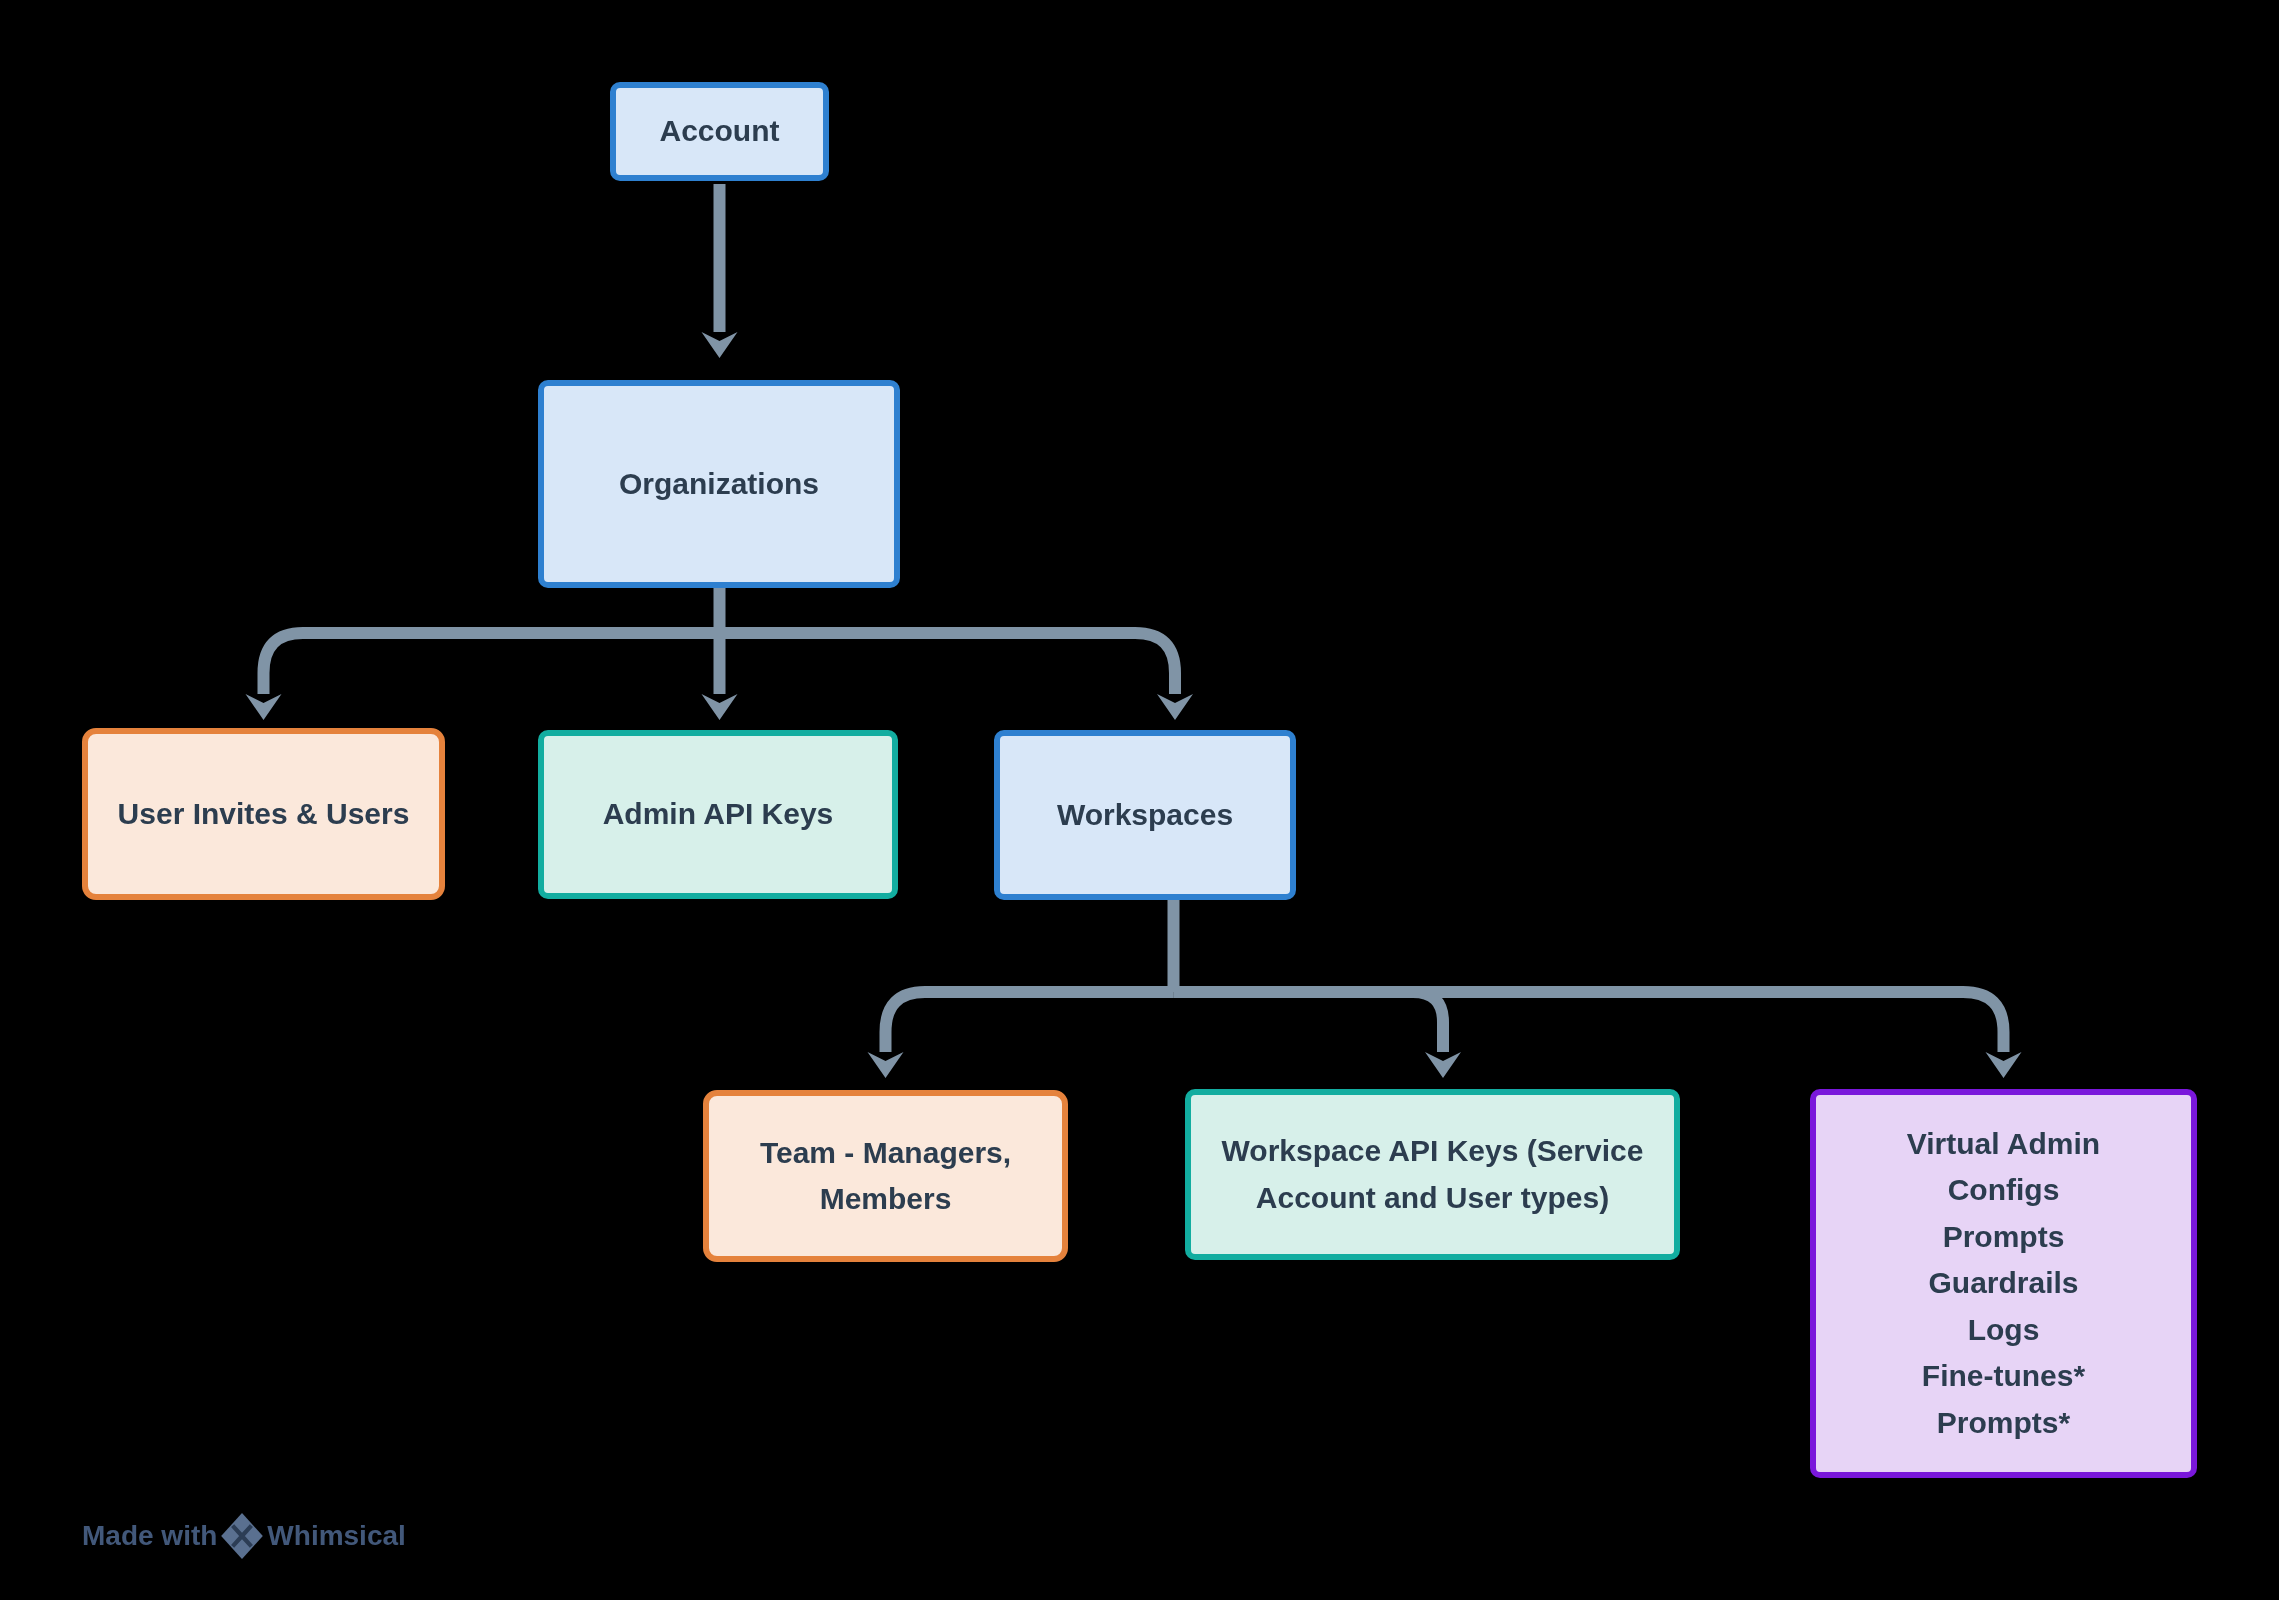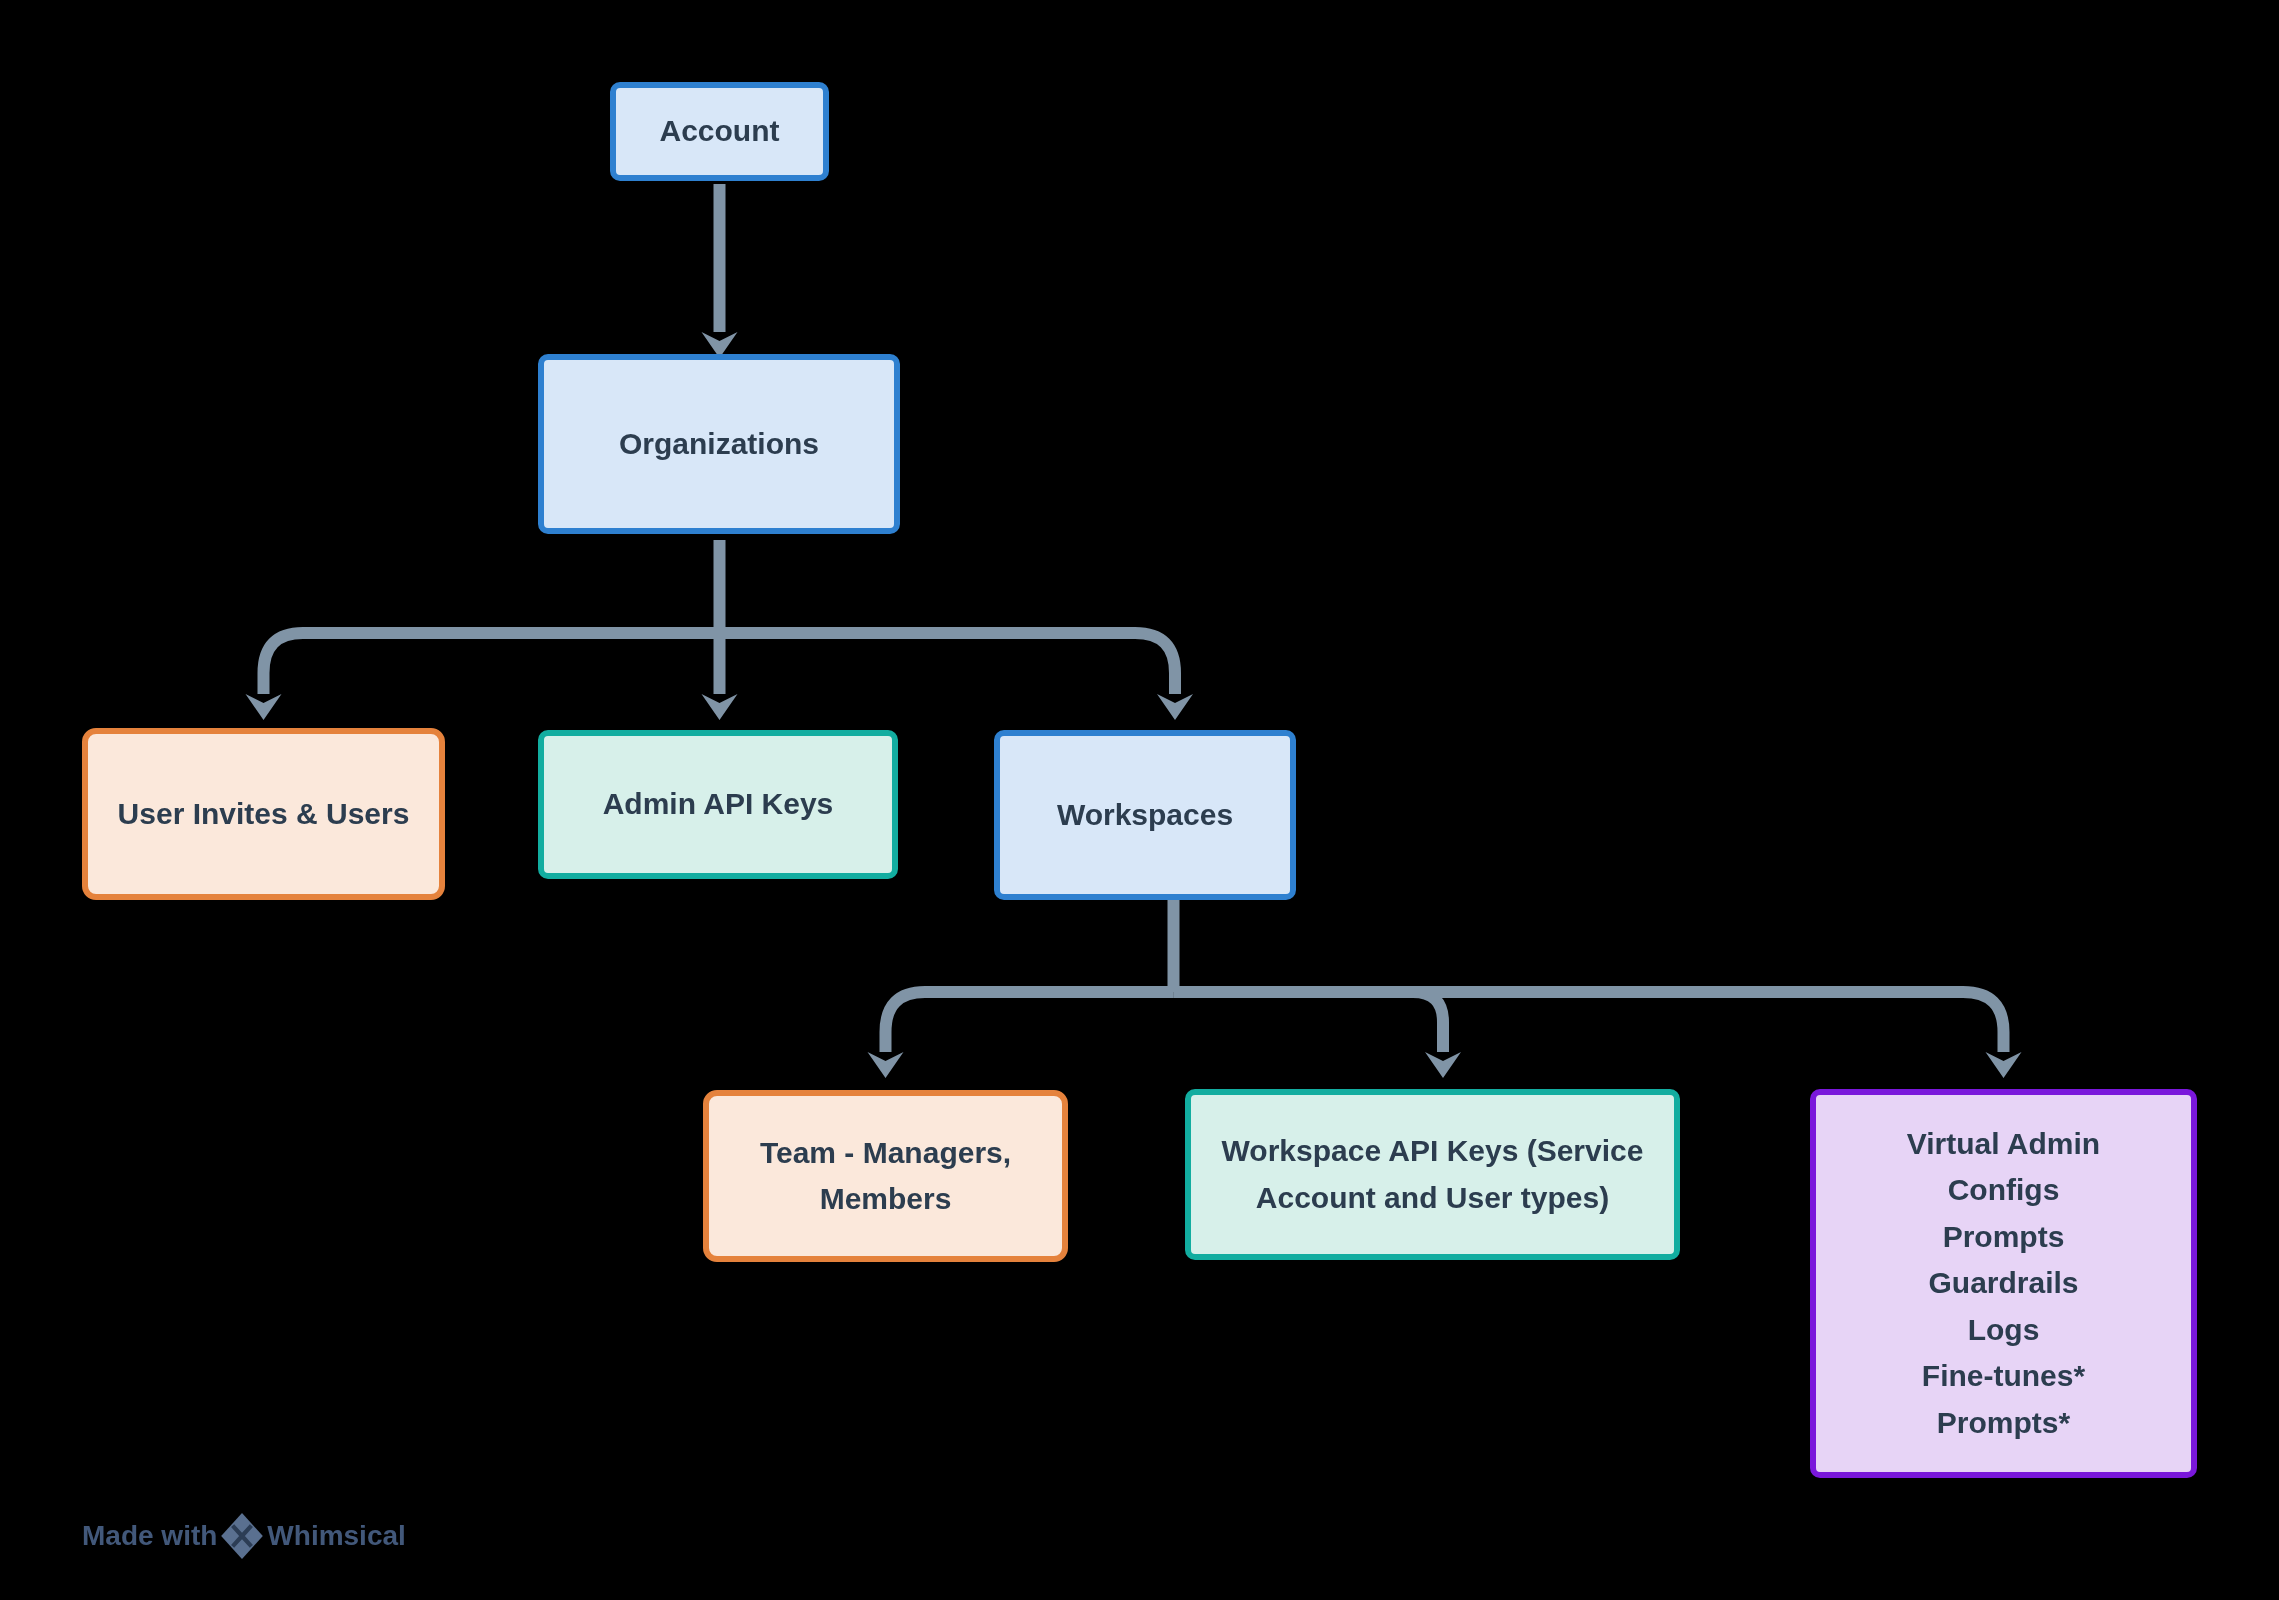--- a/index.html
+++ b/index.html
@@ -50,23 +50,23 @@
     line-height:1.55;
     padding:6px 26px;
   }
   .node .label{display:block;}
   .node.blue{background:var(--blue-fill);border-color:var(--blue-border);}
   .node.orange{background:var(--orange-fill);border-color:var(--orange-border);border-radius:14px;}
   .node.teal{background:var(--teal-fill);border-color:var(--teal-border);}
   .node.purple{background:var(--purple-fill);border-color:var(--purple-border);}
   .node.purple .line{display:block;}
   #node-account{left:610px;top:82px;width:219px;height:99px;}
-  #node-organizations{left:538px;top:354px;width:362px;height:180px;}
+  #node-organizations{left:538px;top:380px;width:362px;height:208px;}
   #node-user-invites{left:82px;top:728px;width:363px;height:172px;}
-  #node-admin-api-keys{left:538px;top:730px;width:360px;height:149px;}
+  #node-admin-api-keys{left:538px;top:730px;width:360px;height:169px;}
   #node-workspaces{left:994px;top:730px;width:302px;height:170px;}
   #node-team{left:703px;top:1090px;width:365px;height:172px;}
   #node-workspace-api-keys{left:1185px;top:1089px;width:495px;height:171px;}
   #node-virtual-keys{left:1810px;top:1089px;width:387px;height:389px;}
   .watermark{
     position:absolute;
     left:82px;top:1510px;height:52px;
     display:flex;align-items:center;
     color:var(--watermark);
     font-size:28px;font-weight:700;

